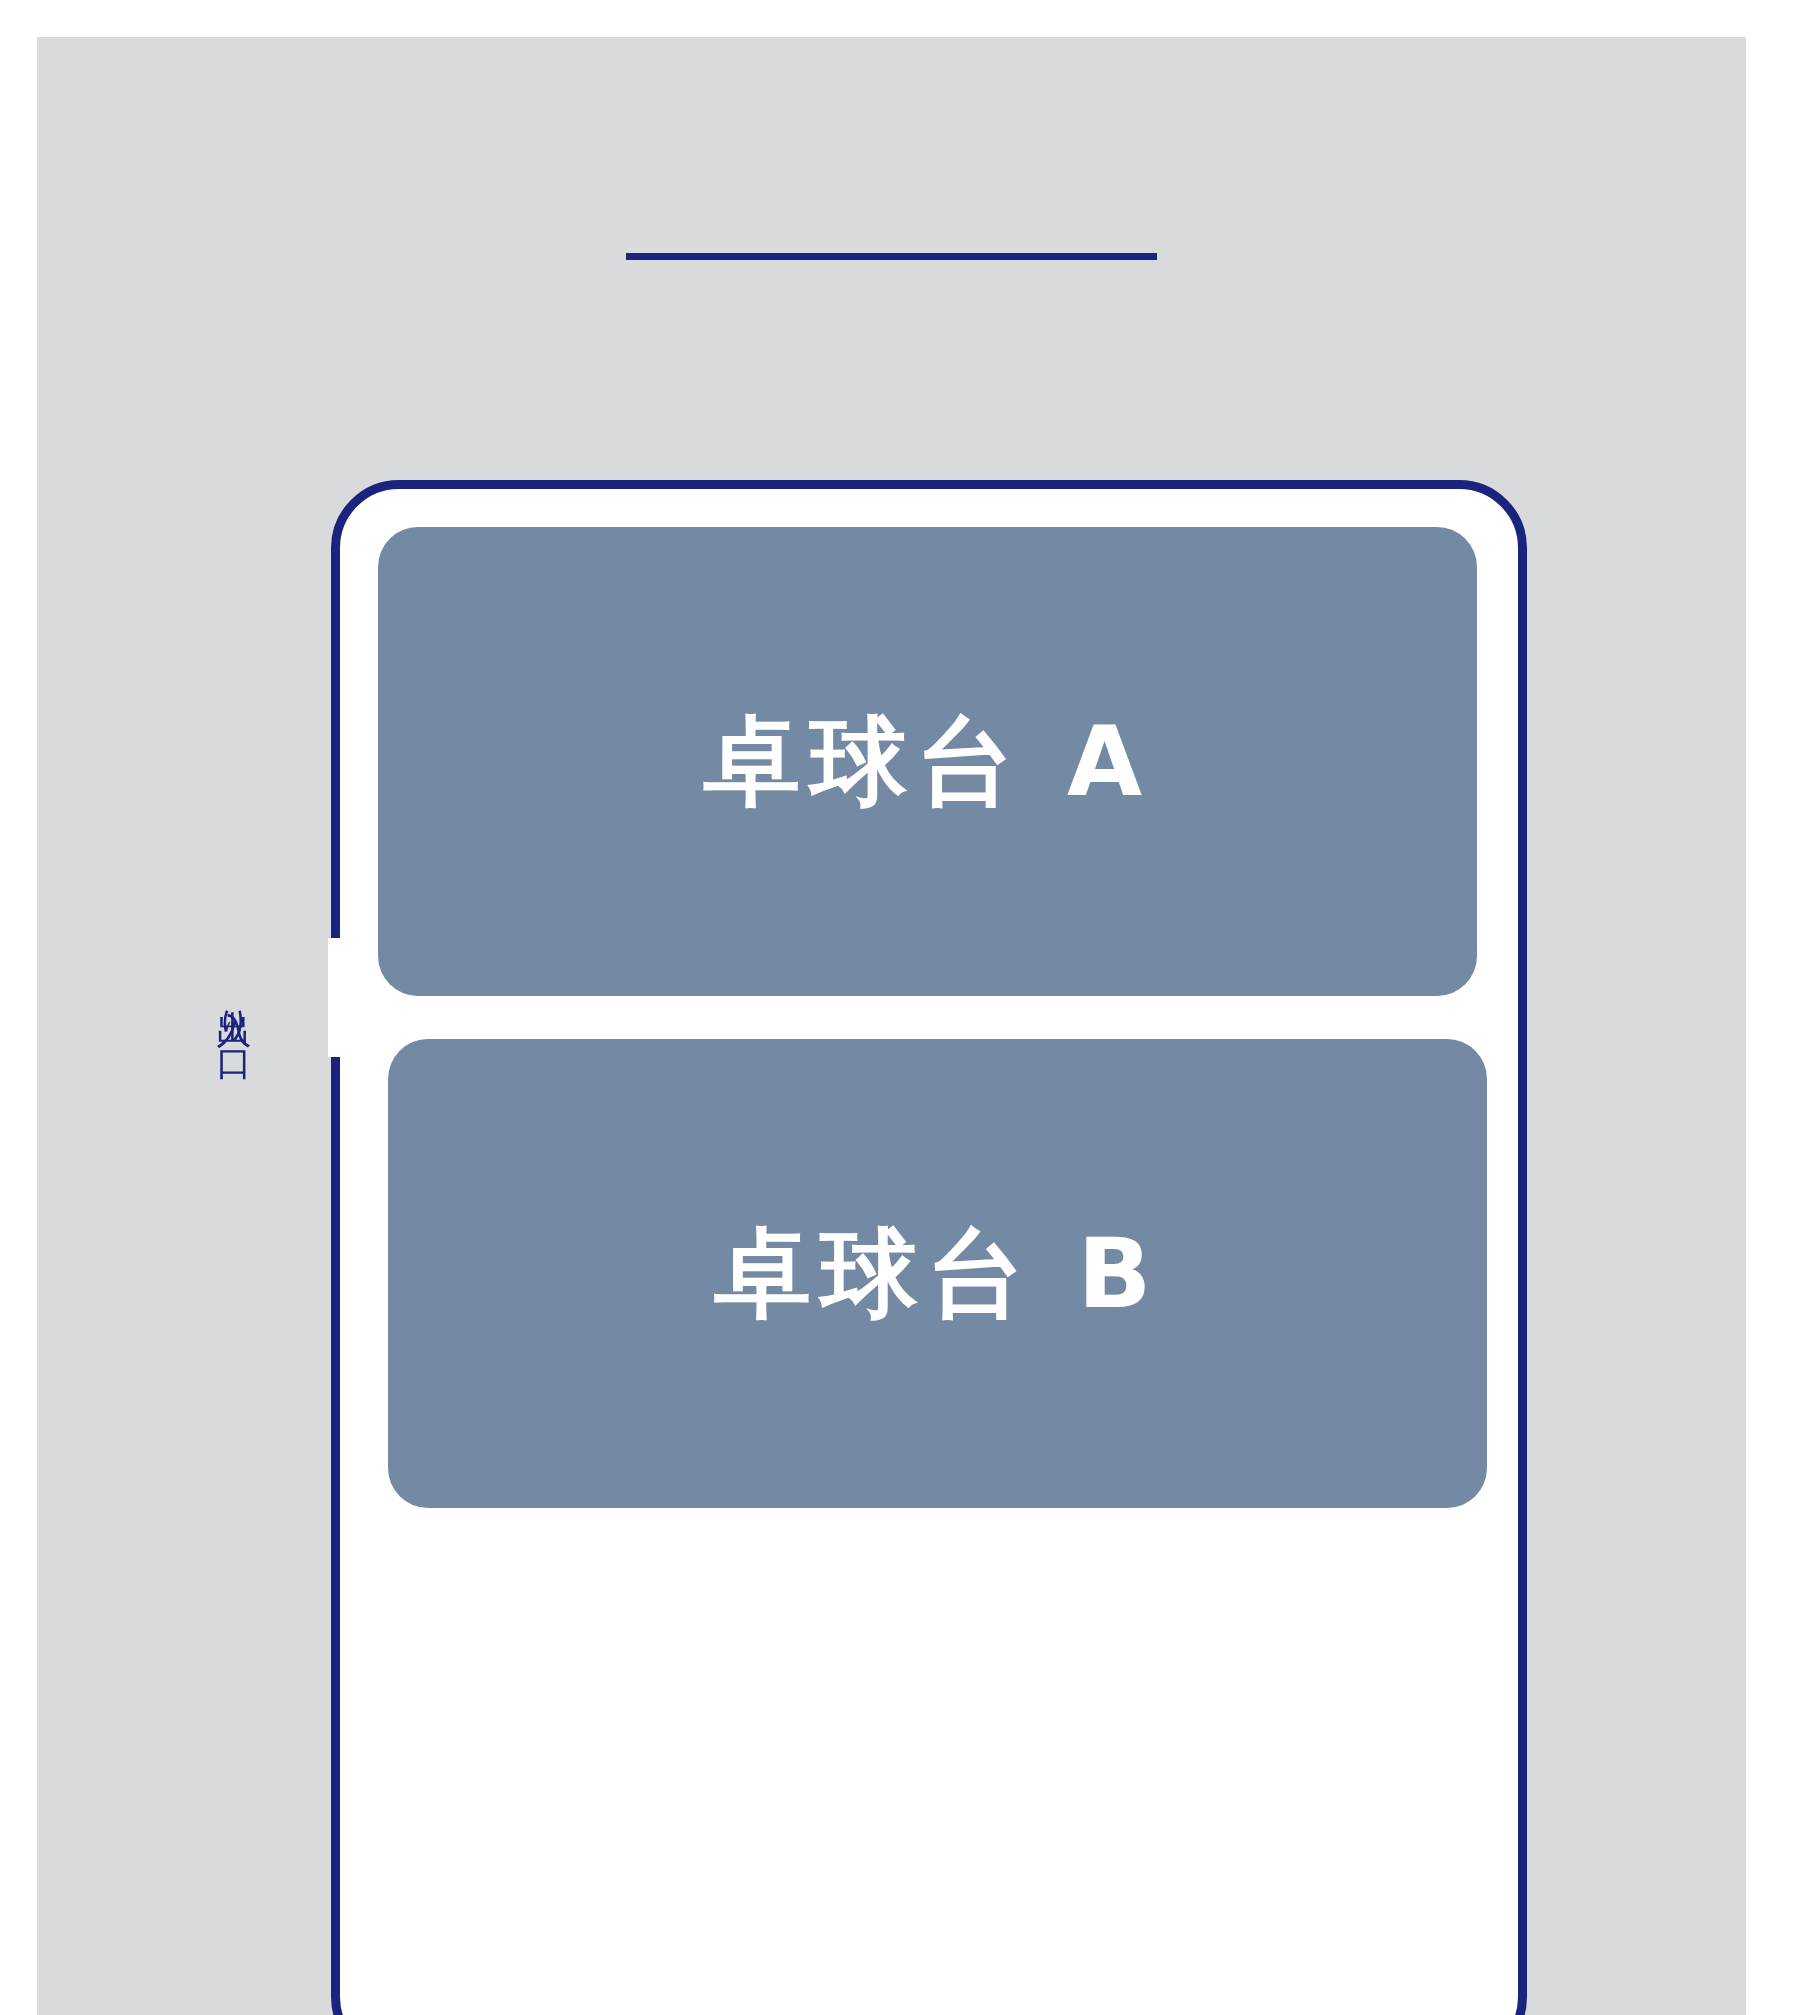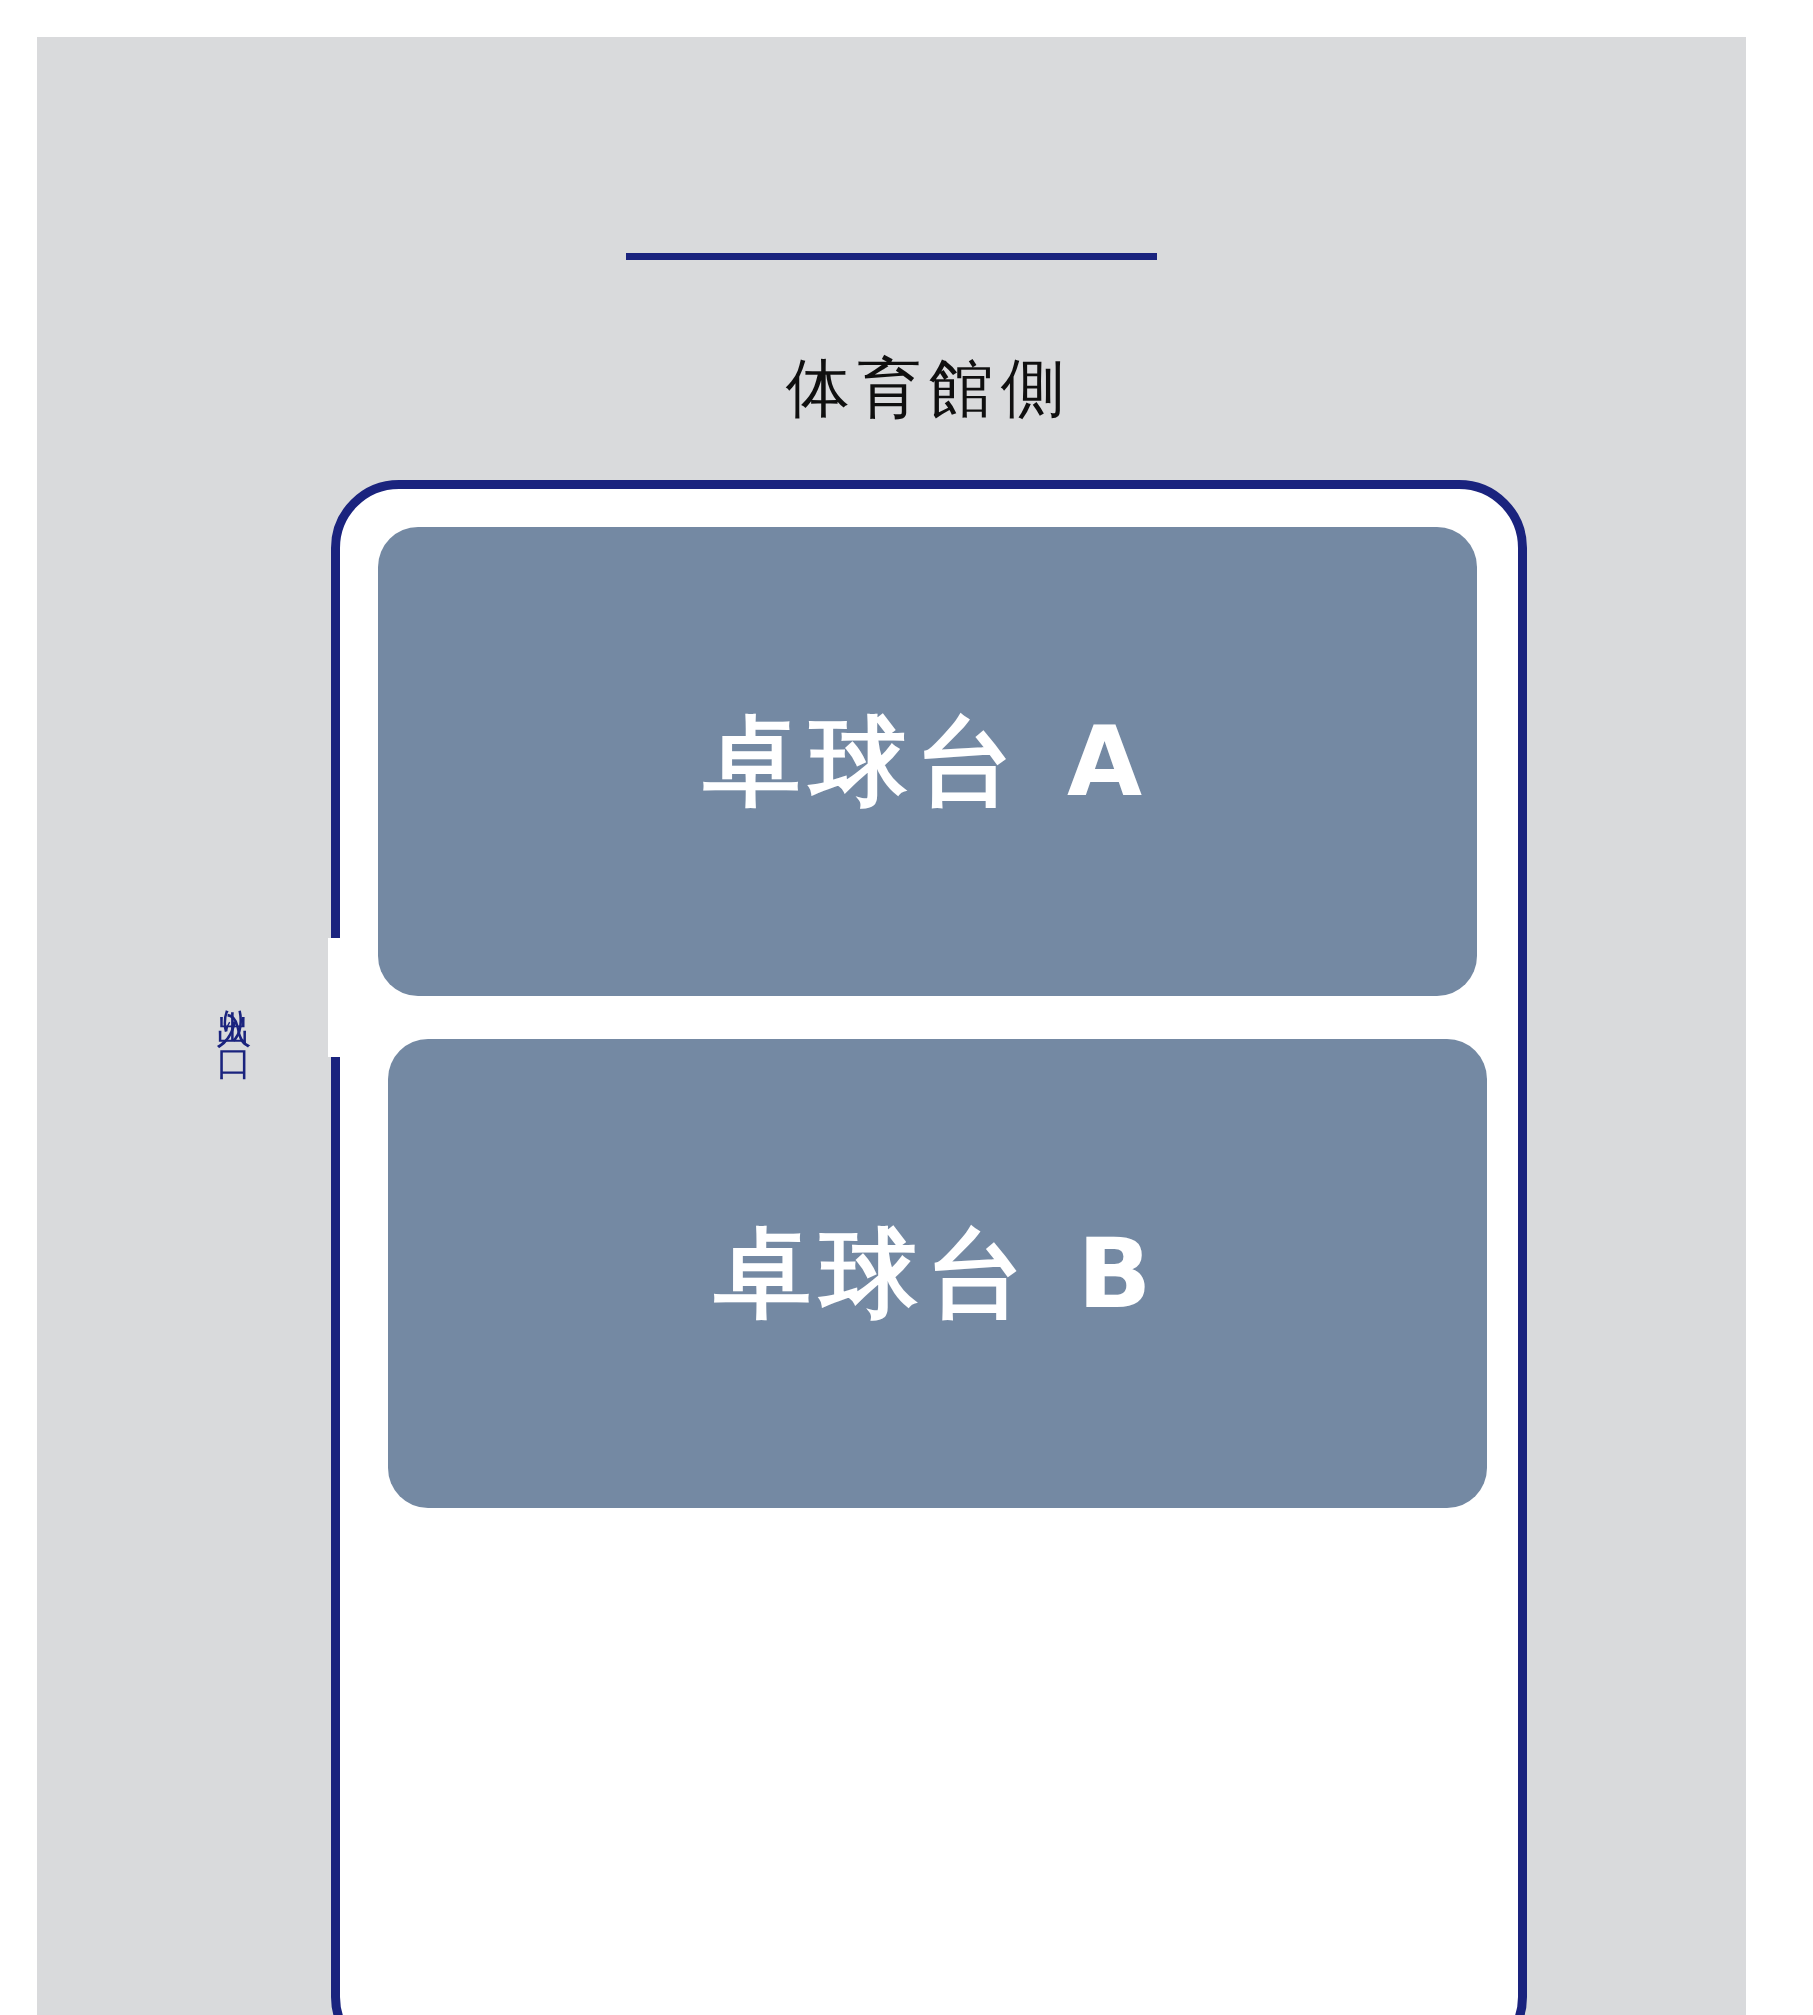--- a/index.html
+++ b/index.html
@@ -117,21 +117,20 @@
   }
 </style>
 </head>
 <body>
 
 <div class="panel">
 
 
   <div class="title-underline"></div>
 
-  <div class="gym-side-label">体育館側</div>
 
   <div class="room"></div>
 
   <div class="entrance-gap"></div>
 
   <div class="entrance-label">出入り口</div>
 
   <div class="table-zone table-a">
     <span class="table-label">卓球台 A</span>
   </div>

